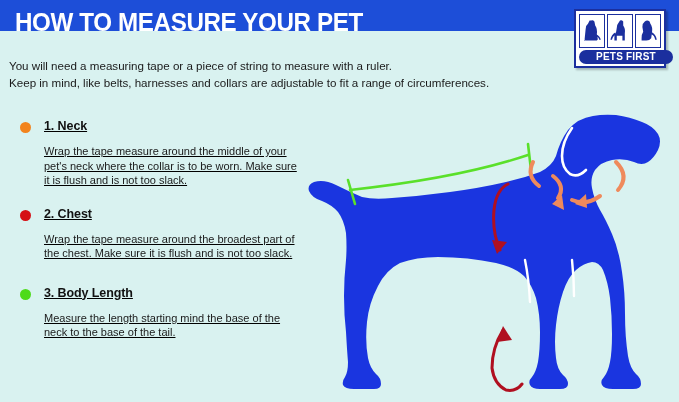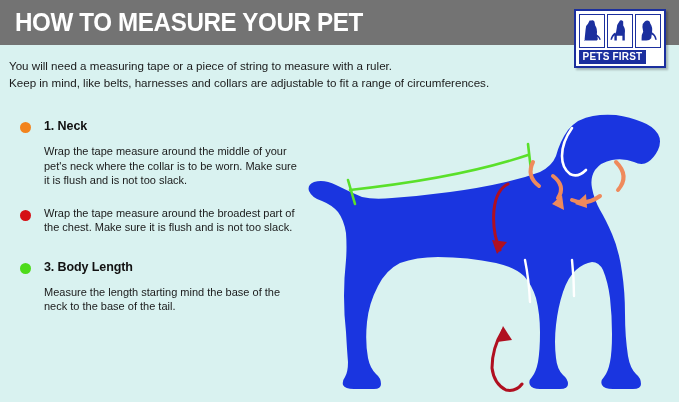--- a/index.html
+++ b/index.html
@@ -19,22 +19,22 @@
     background: #d9f2f0;
     overflow: hidden;
     box-sizing: border-box;
   }
   
   #header-bar {
     position: absolute;
     left: 0;
     top: 0;
     width: 679px;
-    height: 45px;
-    background: #737373;
+    height: 31px;
+    background: #1d4ed8;
   }
   #page-title {
     position: absolute;
     left: 15px;
     top: 7px;
     font-family: "Liberation Sans Narrow", "Liberation Sans", sans-serif;
     font-size: 26px;
     font-weight: bold;
     color: #ffffff;
     letter-spacing: -0.4px;
@@ -68,32 +68,33 @@
     border: 1px solid #1b2f9e;
     box-sizing: border-box;
     position: relative;
     background: #ffffff;
   }
   .logo-cell svg { display: block; width: 100%; height: 100%; }
   #logo-wordmark {
     position: absolute;
     left: 3px;
     top: 39px;
-    width: 67px;
+    width: 94px;
     height: 14px;
     background: #1b2f9e;
     color: #ffffff;
     font-family: "Liberation Sans Narrow", "Liberation Sans", sans-serif;
     font-size: 10px;
     font-weight: bold;
     letter-spacing: 0.2px;
     text-align: center;
     line-height: 14px;
     white-space: nowrap;
     overflow: hidden;
+    border-radius: 7px;
   }
   
   #intro {
     position: absolute;
     left: 9px;
     top: 58px;
     width: 545px;
     font-size: 11.6px;
     line-height: 16.5px;
     color: #1a1a1a;
@@ -103,20 +104,21 @@
   #steps {
     position: absolute;
     left: 19px;
     top: 118px;
     width: 285px;
   }
   .step {
     position: relative;
     padding-left: 25px;
     margin-bottom: 14px;
+    text-decoration: underline;
   }
   .step-bullet {
     position: absolute;
     left: 1px;
     top: 4px;
     width: 11px;
     height: 11px;
     border-radius: 50%;
   }
   .step-title {
@@ -183,20 +185,21 @@
   <div id="steps">
 
     <div class="step">
       <span class="step-bullet" style="background:#f2841e"></span>
       <div class="step-title">1. Neck</div>
       <div class="step-desc">Wrap the tape measure around the middle of your pet's neck where the collar is to be worn. Make sure it is flush and is not too slack.</div>
     </div>
 
     <div class="step" style="margin-top:18px">
       <span class="step-bullet" style="background:#d50f14"></span>
+      <div class="step-title">2. Chest</div>
       <div class="step-desc">Wrap the tape measure around the broadest part of the chest. Make sure it is flush and is not too slack.</div>
     </div>
 
     <div class="step" style="margin-top:24px">
       <span class="step-bullet" style="background:#4ddb1a"></span>
       <div class="step-title">3. Body Length</div>
       <div class="step-desc">Measure the length starting mind the base of the neck to the base of the tail.</div>
     </div>
 
   </div>

